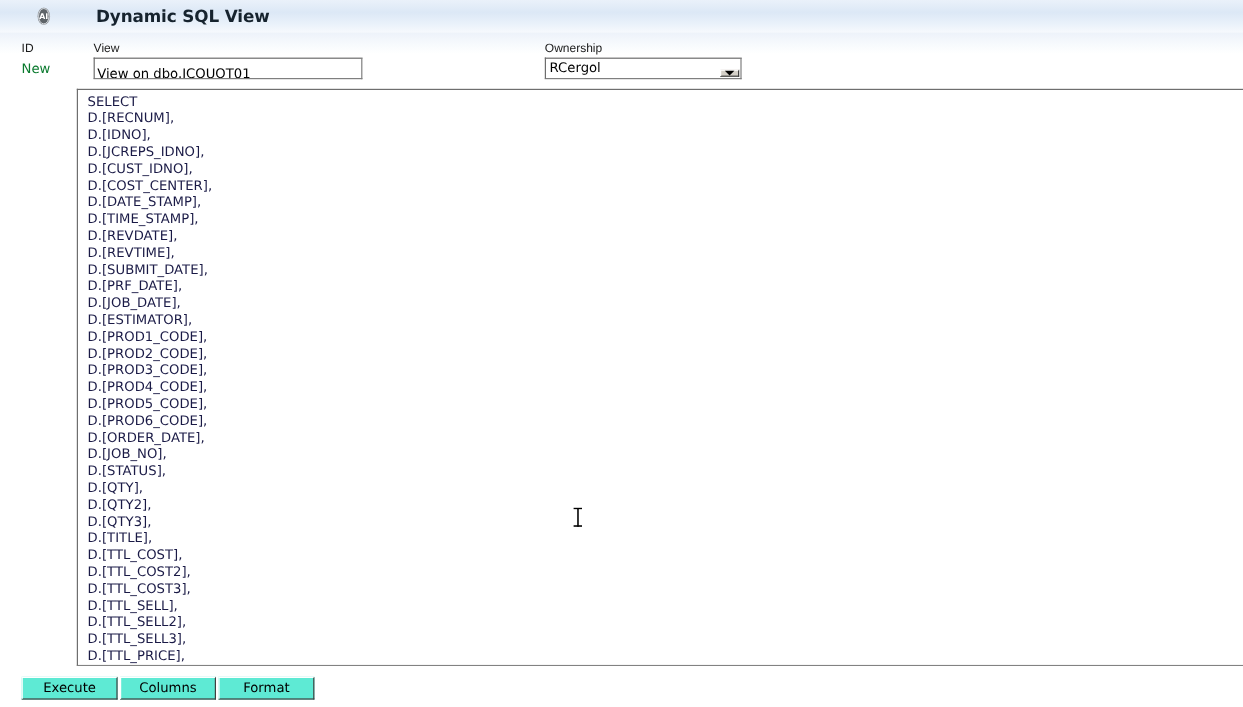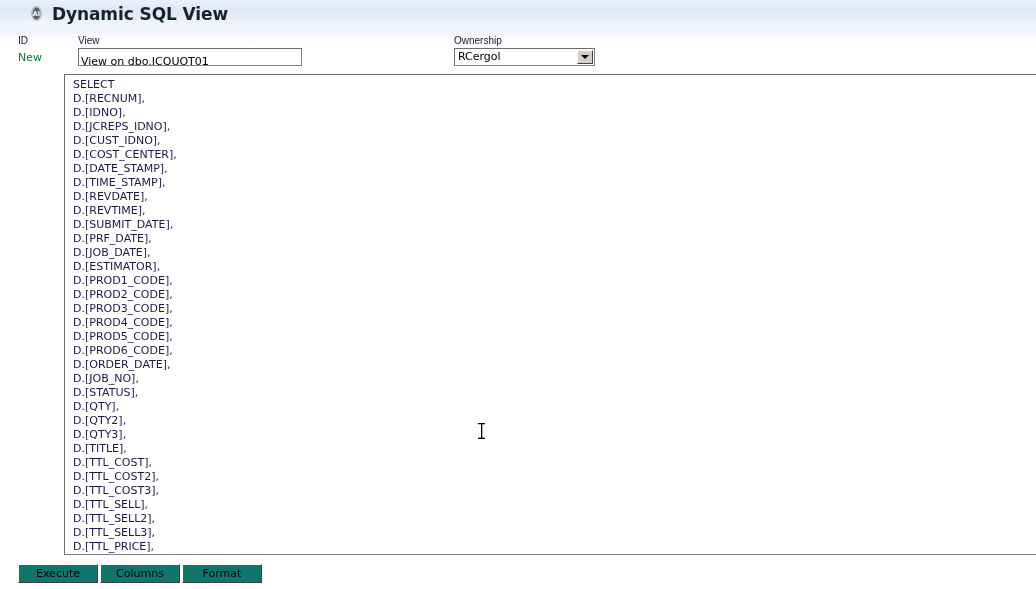--- a/index.html
+++ b/index.html
@@ -30,24 +30,25 @@
     padding-left: 29px;
   }
   #titlebar .app-icon {
     width: 15px;
     height: 15px;
     margin-right: 8px;
     flex: 0 0 auto;
   }
   #titlebar .title-text {
     font-family: "DejaVu Sans", "Liberation Sans", sans-serif;
-    font-size: 17px;
+    font-size: 14px;
     font-weight: bold;
     color: #16232e;
     letter-spacing: -0.1px;
+    margin-left: 28px;
   }
 
   
   #subfade {
     position: absolute;
     left: 0; top: 27px;
     width: 1036px;
     height: 18px;
     background: linear-gradient(to bottom, #edf2fa 0%, #f7fafd 55%, #ffffff 100%);
   }
@@ -234,21 +235,21 @@
     left: 18px;
     top: 564px;
     height: 19px;
     display: flex;
   }
   .btn {
     box-sizing: border-box;
     height: 19px;
     min-width: 80px;
     padding: 0 10px;
-    background: #0f766e;
+    background: #5eead4;
     border-top: 1px solid #ffffff;
     border-left: 1px solid #ffffff;
     border-right: 1px solid #404040;
     border-bottom: 1px solid #404040;
     font-family: "DejaVu Sans", "Liberation Sans", sans-serif;
     font-size: 11px;
     color: #000000;
     line-height: 17px;
     text-align: center;
     margin-right: 2px;
@@ -291,21 +292,21 @@
   </div>
 
   <div class="fieldgroup" style="left:78px; width:224px;">
     <span class="fieldlabel">View</span>
     <div class="textinput" style="width:224px;">View on dbo.JCQUOT01</div>
   </div>
 
 
   <div class="fieldgroup" style="left:454px; width:141px;">
     <span class="fieldlabel">Ownership</span>
-    <div class="combo" style="width:141px;">
+    <div class="combo" style="width:164px;align-items:flex-end;">
       <span class="combo-value">RCergol</span>
       <span class="combo-arrow">
           <span class="tri"></span>
         </span>
     </div>
   </div>
 
 </div>
 
 <div id="editorwrap">

